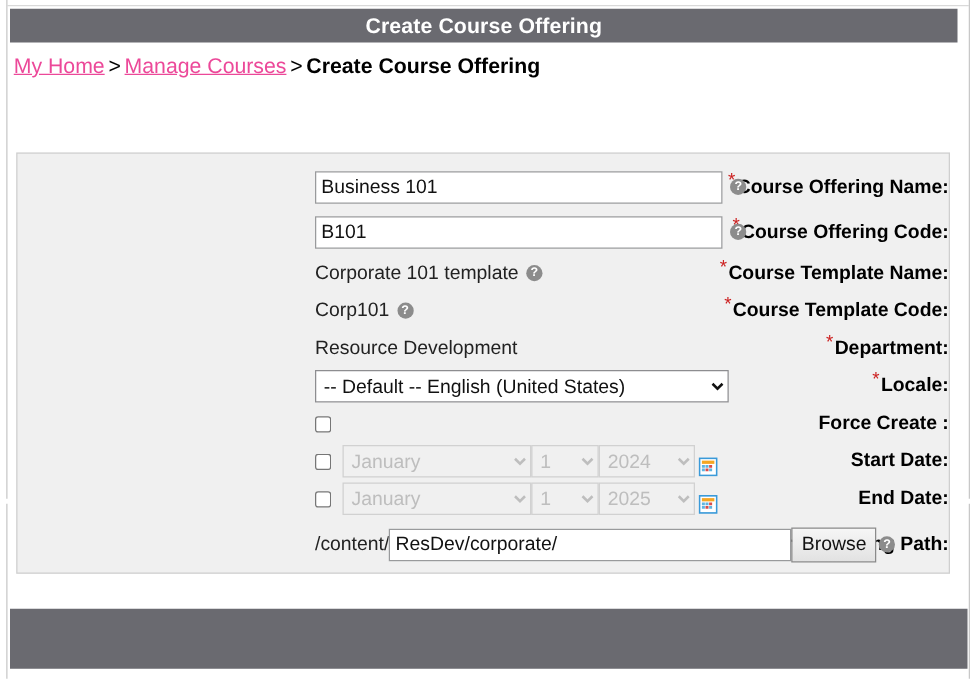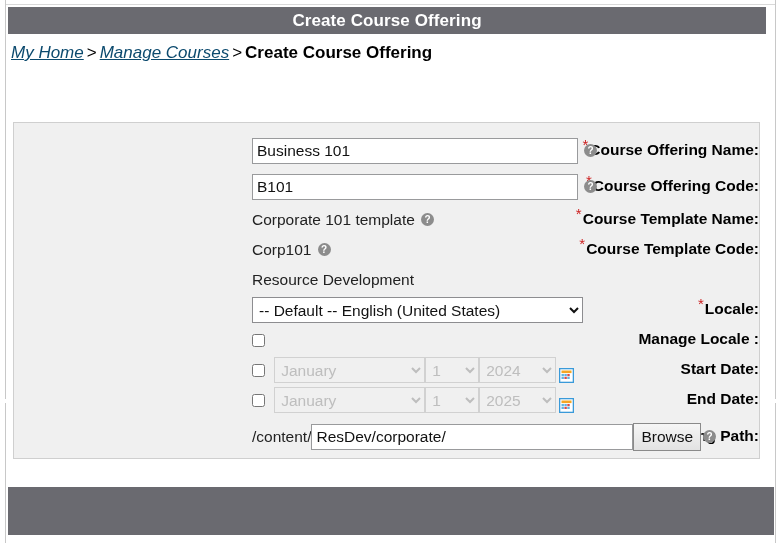--- a/index.html
+++ b/index.html
@@ -79,24 +79,23 @@
     left: 11px;
     top: 40px;
     width: 760px;
     height: 26px;
     font-size: 17px;
     line-height: 26px;
     white-space: nowrap;
     color: #000;
   }
   #breadcrumb a {
-    color: #0c4a6e;
+    color: #ec4899;
     text-decoration: underline;
     font-weight: normal;
-    font-style: italic;
   }
   #breadcrumb .sep {
     color: #000;
     padding: 0 3px;
     font-weight: normal;
   }
   #breadcrumb .current {
     font-weight: bold;
     color: #000;
   }
@@ -338,39 +337,42 @@
       <div class="flabel">
         <span class="req">*</span><span>Course Template Code:</span>
       </div>
       <div class="fcontrol">
         <span class="static-val">Corp101</span>
         <span class="help-icon">?</span>
       </div>
     </div>
 
     <div class="frow" style="top:141px; width:745px;">
+      <div class="flabel">
+        <span class="req">*</span><span>Department:</span>
+      </div>
       <div class="fcontrol">
         <span class="static-val">Resource Development</span>
       </div>
     </div>
 
     <div class="frow" style="top:171px; width:745px;">
       <div class="flabel">
         <span class="req">*</span><span>Locale:</span>
       </div>
       <div class="fcontrol">
         <select class="sel" style="width:331px;">
           <option>-- Default -- English (United States)</option>
         </select>
       </div>
     </div>
 
     <div class="frow" style="top:201px; width:745px;">
       <div class="flabel">
-        <span>Manage Locale :</span>
+        <span>Force Create :</span>
       </div>
       <div class="fcontrol">
         <input class="cbx" type="checkbox" style="">
       </div>
     </div>
 
     <div class="frow" style="top:231px; width:745px;">
       <div class="flabel">
         <span>Start Date:</span>
       </div>

